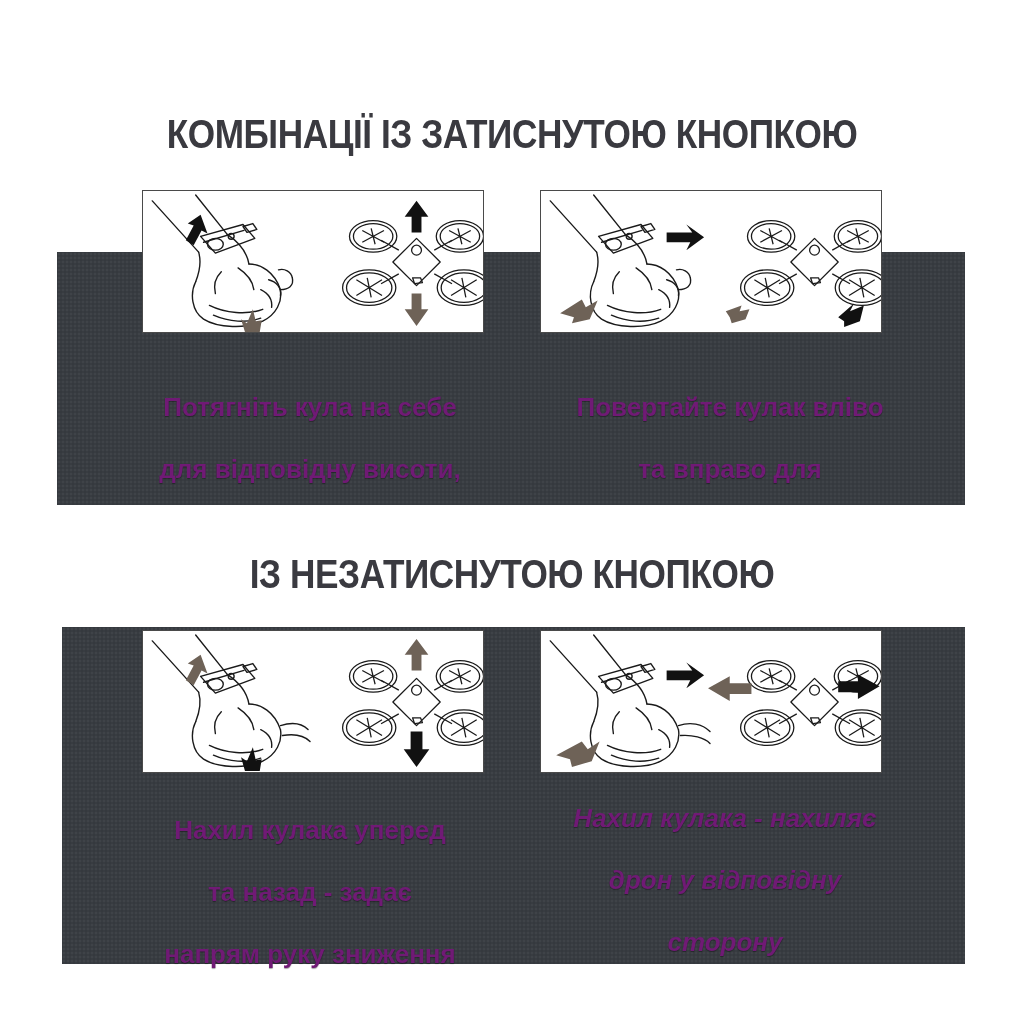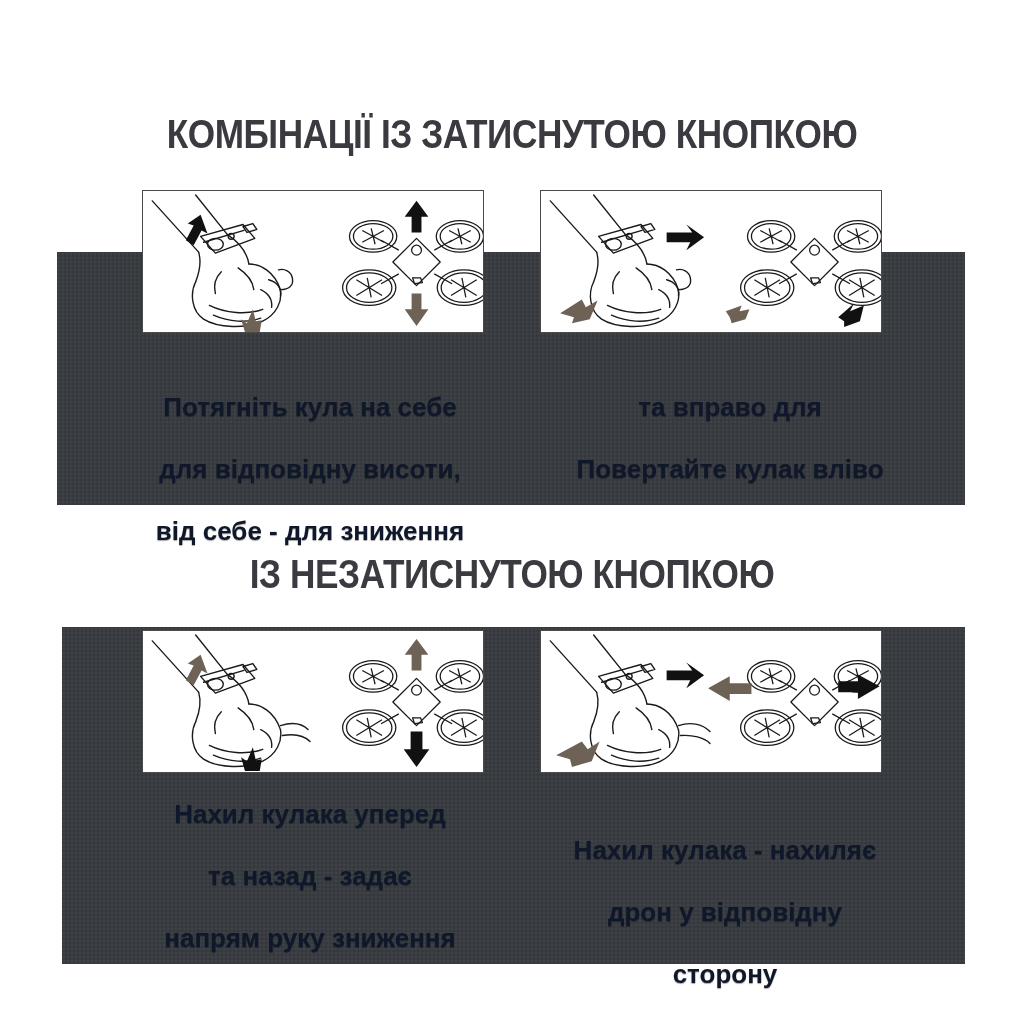--- a/index.html
+++ b/index.html
@@ -51,31 +51,31 @@
   #panel-2{left:540px;top:190px;width:342px;height:143px;}
   #panel-3{left:142px;top:630px;width:342px;height:143px;}
   #panel-4{left:540px;top:630px;width:342px;height:143px;}
 
   .panel svg{display:block;width:100%;height:100%;}
 
   
   .caption{
     position:absolute;
     text-align:center;
-    color:#0f172a;
+    color:#701a75;
     font-weight:bold;
     font-size:26px;
     line-height:31px;
     white-space:pre-line;
     text-shadow:0 1px 1px rgba(0,0,0,.35);
   }
   #caption-1{left:100px;top:361px;width:420px;}
   #caption-2{left:520px;top:361px;width:420px;}
-  #caption-3{left:110px;top:768px;width:400px;}
-  #caption-4{left:515px;top:804px;width:420px;}
+  #caption-3{left:110px;top:784px;width:400px;}
+  #caption-4{left:515px;top:772px;width:420px;font-style:italic;}
 
   .ln{display:block;}
 </style>
 </head>
 <body>
 
 <div class="page">
 
   <div class="heading" id="heading-1">КОМБІНАЦІЇ ІЗ ЗАТИСНУТОЮ КНОПКОЮ</div>
 
@@ -212,26 +212,25 @@
 
       <g>
         <path d="M300 128 L316 114 L312 122 L326 116 L322 132 L306 138 L306 132 Z" fill="#111111"></path>
       </g>
     </svg>
   </div>
 
   <div class="caption" id="caption-1">
     <span class="ln">Потягніть кула на себе</span>
     <span class="ln">для відповідну висоти,</span>
-    <span class="ln">від себе - для зниження</span>
   </div>
 
   <div class="caption" id="caption-2">
+    <span class="ln">Повертайте кулак вліво</span>
     <span class="ln">та вправо для</span>
-    <span class="ln">Повертайте кулак вліво</span>
   </div>
 
   <div class="heading" id="heading-2">ІЗ НЕЗАТИСНУТОЮ КНОПКОЮ</div>
 
   <div class="band" id="band-bottom"></div>
 
   <div class="panel" id="panel-3">
     <svg viewBox="0 0 342 143" xmlns="http://www.w3.org/2000/svg">
       <g fill="none" stroke="#1a1a1a" stroke-width="1.4" stroke-linecap="round" stroke-linejoin="round">
         <path d="M8 10 L55 62"></path>

